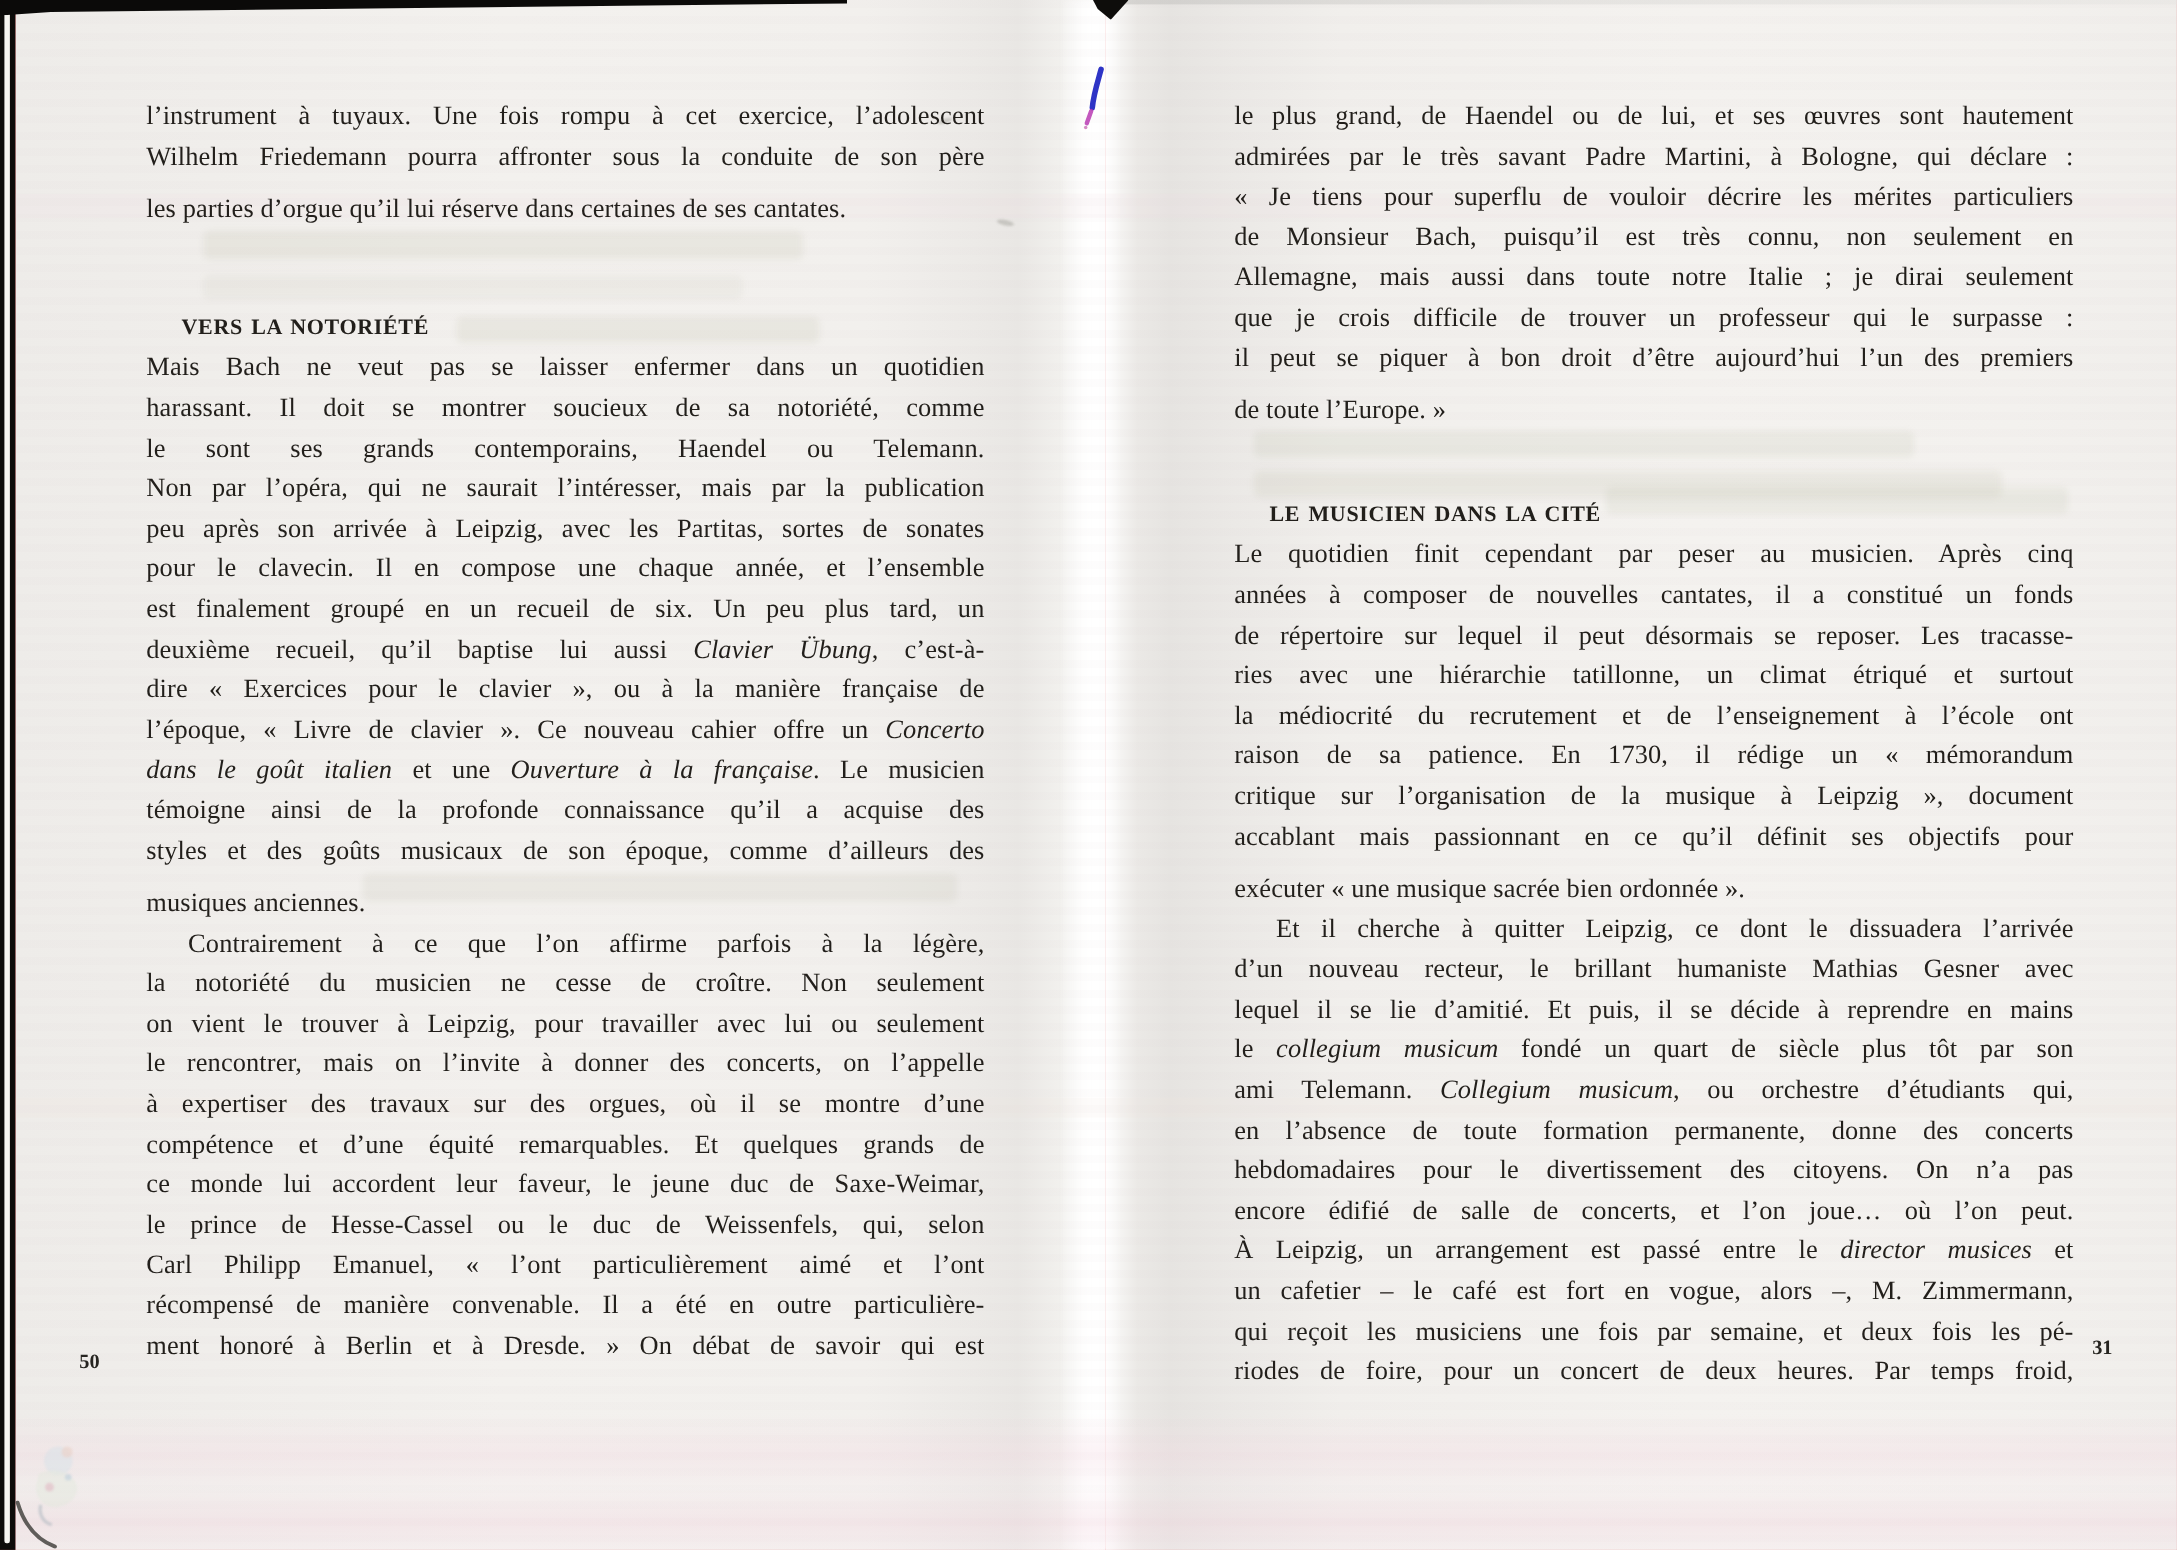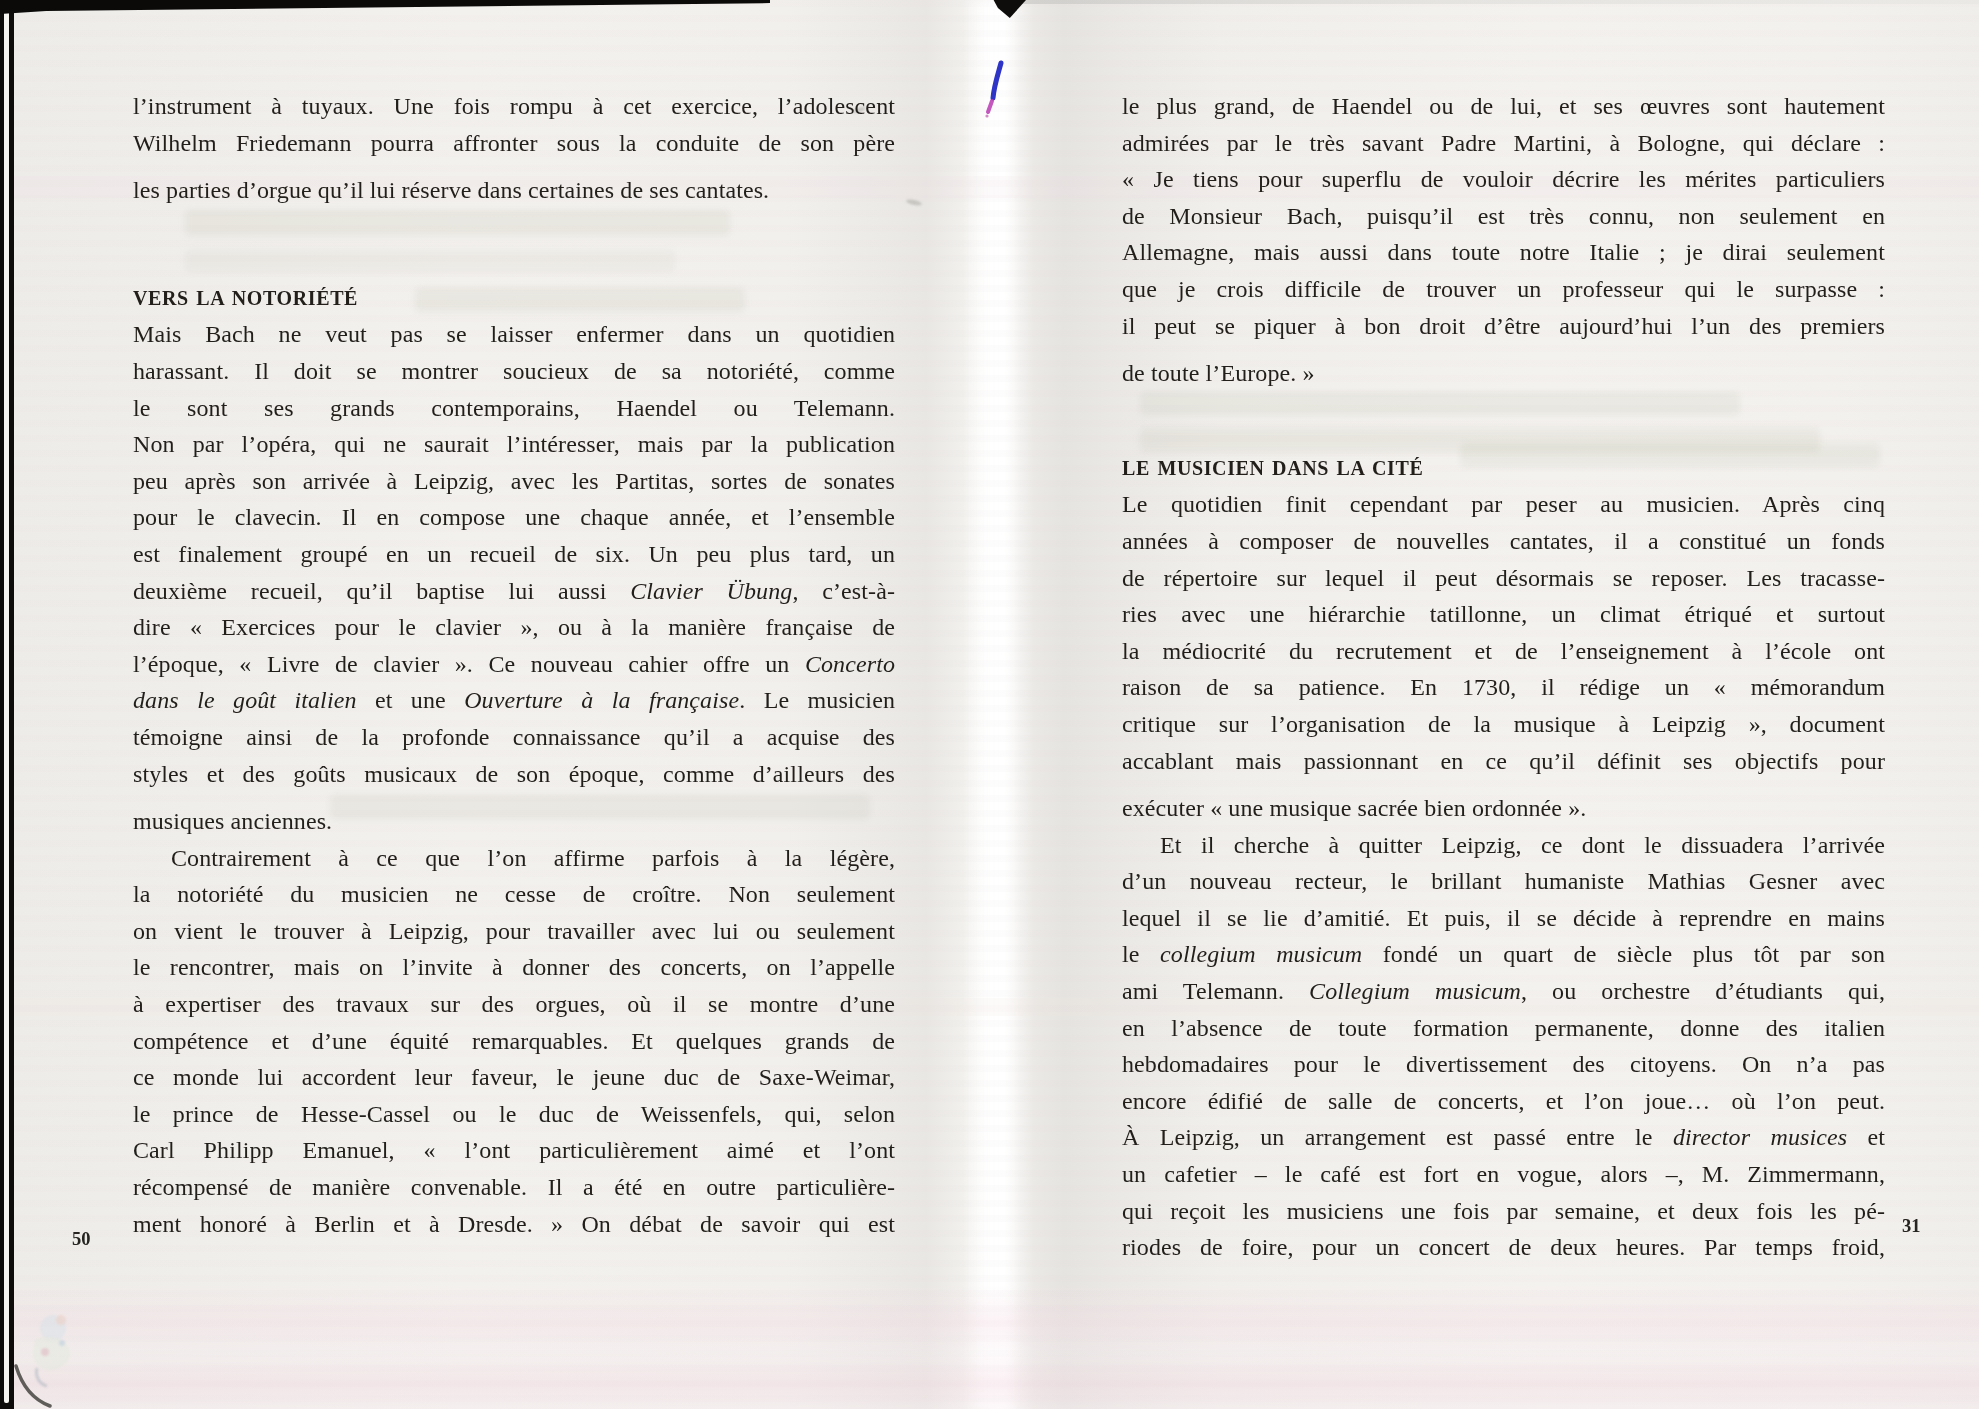--- a/index.html
+++ b/index.html
@@ -72,21 +72,21 @@
   .line{
     height:36.6px;line-height:36.6px;
     text-align:justify;text-align-last:justify;
     letter-spacing:.1px;
   }
   .line.no-just{text-align:left;text-align-last:left;margin-top:11px;}
   .line.indent{text-indent:38px;}
   .it{font-style:italic;}
   .heading{
     height:36.6px;line-height:36.6px;
-    font-weight:bold;font-size:20px;letter-spacing:.6px;word-spacing:2px;
+    font-weight:bold;font-size:20px;letter-spacing:.6px;word-spacing:2px;margin-left:32px;
   }
   .col-left .heading{margin-top:71px;}
   .col-right .heading{margin-top:58px;}
   .pageno{position:absolute;font-weight:bold;font-size:18.5px;line-height:36.6px;color:#262420;}
   .pageno-left{left:72px;top:1221px;}
   .pageno-right{left:1902px;top:1208px;}
 </style>
 </head>
 <body>
 
@@ -195,21 +195,21 @@
         <div class="line"><span>critique sur l’organisation de la musique à Leipzig », document</span></div>
         <div class="line"><span>accablant mais passionnant en ce qu’il définit ses objectifs pour</span></div>
         <div class="line no-just"><span>exécuter « une musique sacrée bien ordonnée ».</span></div>
       </div>
       <div>
         <div class="line indent"><span>Et il cherche à quitter Leipzig, ce dont le dissuadera l’arrivée</span></div>
         <div class="line"><span>d’un nouveau recteur, le brillant humaniste Mathias Gesner avec</span></div>
         <div class="line"><span>lequel il se lie d’amitié. Et puis, il se décide à reprendre en mains</span></div>
         <div class="line"><span>le </span><span class="it">collegium musicum</span><span> fondé un quart de siècle plus tôt par son</span></div>
         <div class="line"><span>ami Telemann. </span><span class="it">Collegium musicum</span><span>, ou orchestre d’étudiants qui,</span></div>
-        <div class="line"><span>en l’absence de toute formation permanente, donne des italien</span></div>
+        <div class="line"><span>en l’absence de toute formation permanente, donne des concerts</span></div>
         <div class="line"><span>hebdomadaires pour le divertissement des citoyens. On n’a pas</span></div>
         <div class="line"><span>encore édifié de salle de concerts, et l’on joue… où l’on peut.</span></div>
         <div class="line"><span>À Leipzig, un arrangement est passé entre le </span><span class="it">director musices</span><span> et</span></div>
         <div class="line"><span>un cafetier – le café est fort en vogue, alors –, M. Zimmermann,</span></div>
         <div class="line"><span>qui reçoit les musiciens une fois par semaine, et deux fois les pé-</span></div>
         <div class="line"><span>riodes de foire, pour un concert de deux heures. Par temps froid,</span></div>
       </div>
     </div>
 
   <div class="pageno pageno-left">50</div>

